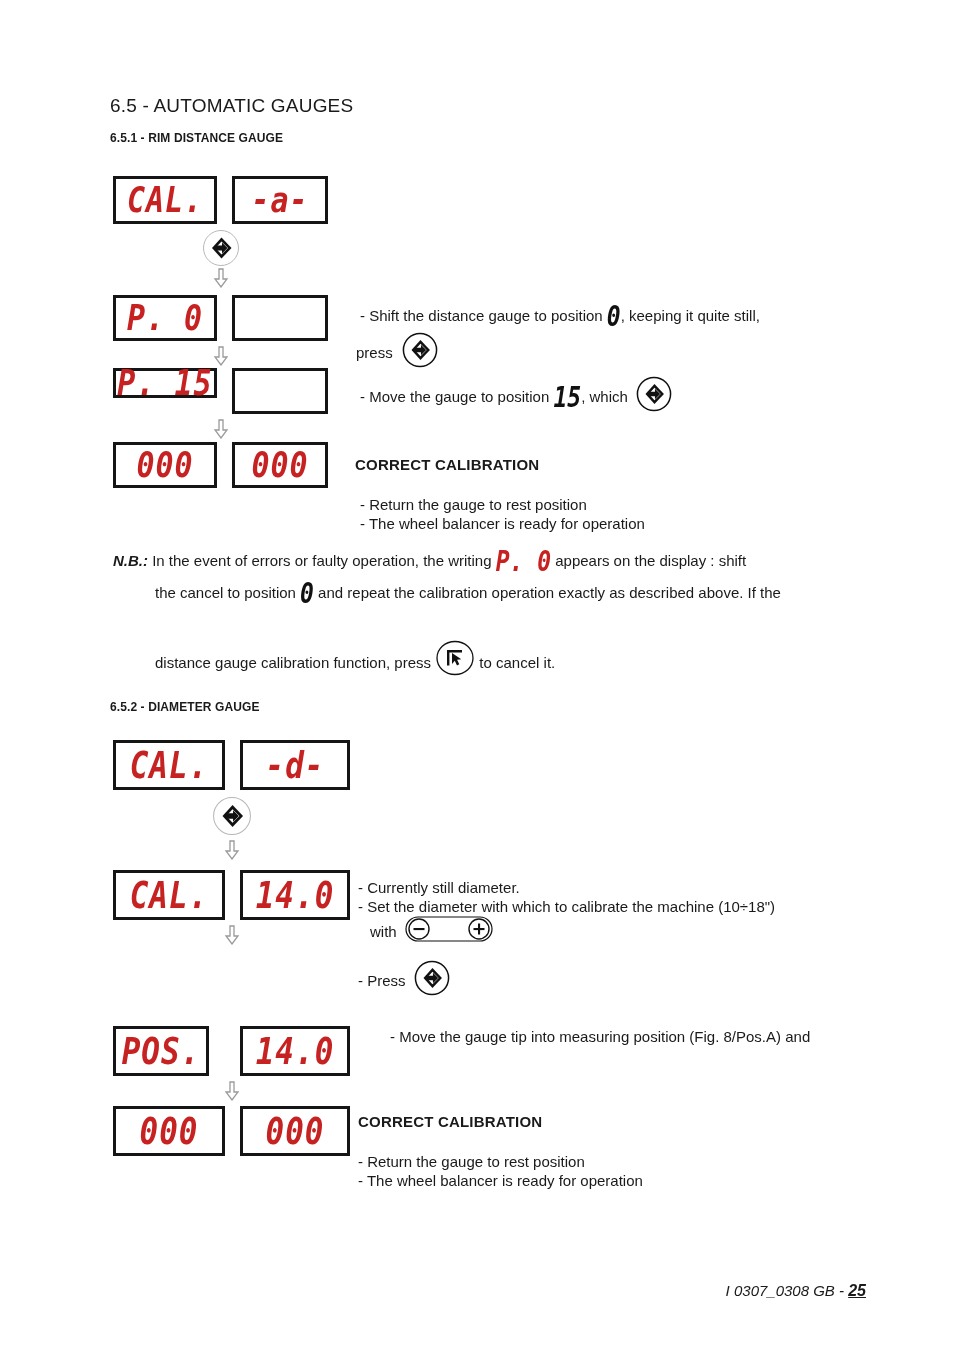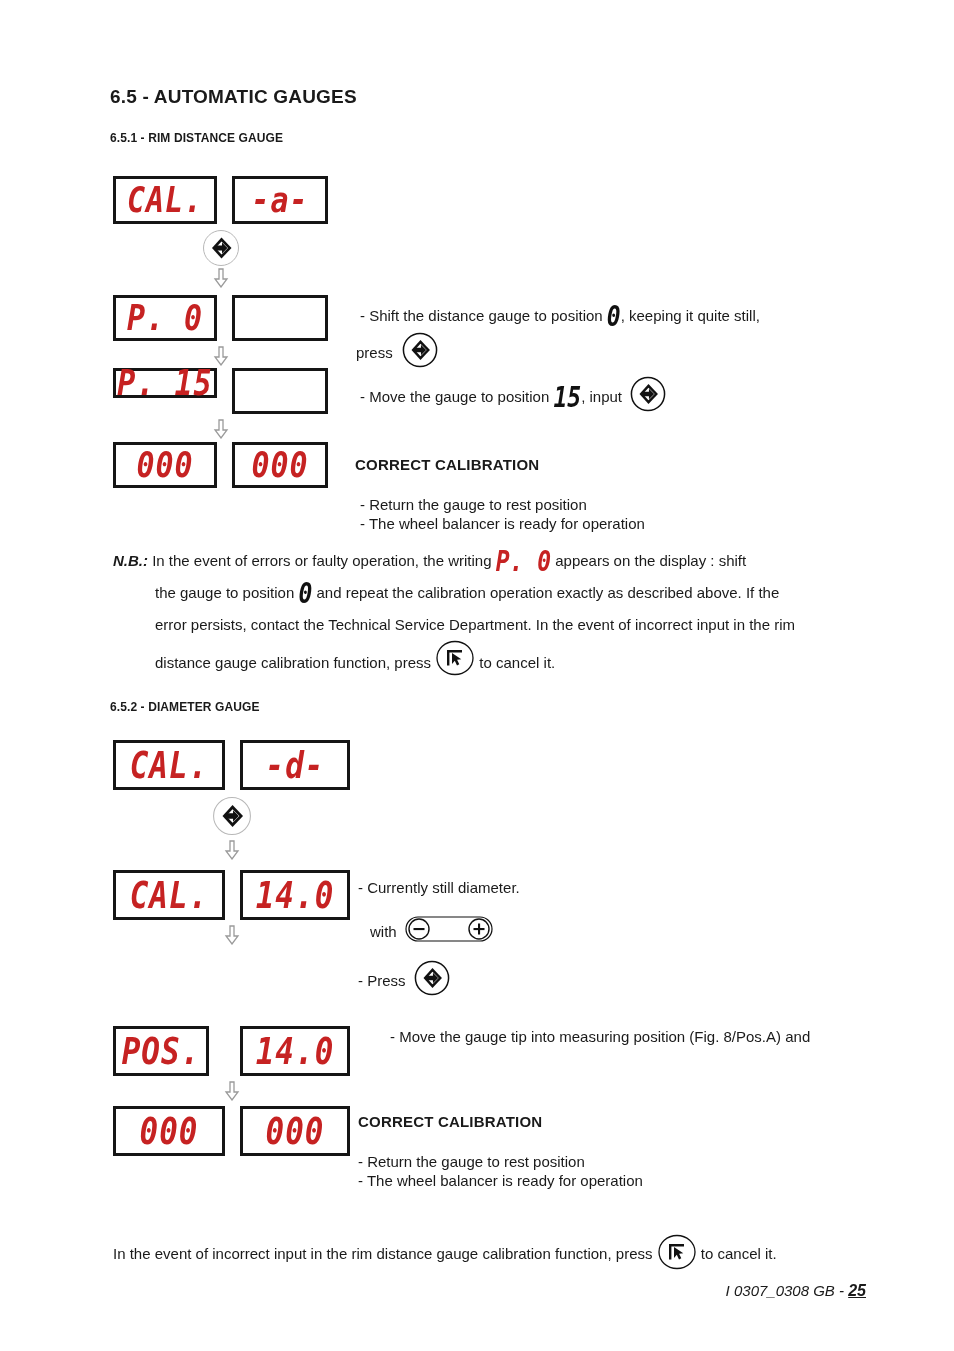--- a/index.html
+++ b/index.html
@@ -18,23 +18,23 @@
   .page {
     position: absolute;
     left: 0; top: 0;
     width: 954px;
     height: 1351px;
   }
 
   
   .h-main {
     position: absolute;
-    left: 110px; top: 86px;
+    left: 110px; top: 95px;
     font-size: 19px;
-    font-weight: bold;
+    font-weight: normal;
     letter-spacing: 0.2px;
   }
   .h-sub {
     position: absolute;
     font-size: 12px;
     font-weight: bold;
     letter-spacing: 0.1px;
   }
   #sub1 { left: 110px; top: 131px; }
   #sub2 { left: 110px; top: 700px; }
@@ -207,40 +207,40 @@
       <svg width="36" height="36" viewBox="0 0 38 38">
         <circle cx="19" cy="19" r="17.5" fill="#ffffff" stroke="#111111" stroke-width="1.6"></circle>
         <path d="M10 19 L19.5 8.5 L29.5 19 L19.5 29.5 Z" fill="#111111"></path>
         <path d="M13.5 19 L19.5 12.5 L26 19 L19.5 25.5 Z" fill="#ffffff"></path>
         <path d="M13 16.5 h7 v-3 l5.5 5.5 l-5.5 5.5 v-3 h-7 z" fill="#111111"></path>
       </svg>
     </span>
   </div>
 
   <div class="para" style="left:360px; top:378px;">
-    <span>- Move the gauge to position </span><span class="led-inline black">15</span><span>, input</span>
+    <span>- Move the gauge to position </span><span class="led-inline black">15</span><span>, which</span>
     <span class="icon-btn" style="top:-2px; margin-left:4px;">
       <svg width="36" height="36" viewBox="0 0 38 38">
         <circle cx="19" cy="19" r="17.5" fill="#ffffff" stroke="#111111" stroke-width="1.6"></circle>
         <path d="M10 19 L19.5 8.5 L29.5 19 L19.5 29.5 Z" fill="#111111"></path>
         <path d="M13.5 19 L19.5 12.5 L26 19 L19.5 25.5 Z" fill="#ffffff"></path>
         <path d="M13 16.5 h7 v-3 l5.5 5.5 l-5.5 5.5 v-3 h-7 z" fill="#111111"></path>
       </svg>
     </span>
   </div>
 
   <div class="section-title" style="left:355px; top:456px;">CORRECT CALIBRATION</div>
   <div class="para" style="left:360px; top:495px;">- Return the gauge to rest position</div>
   <div class="para" style="left:360px; top:514px;">- The wheel balancer is ready for operation</div>
 
   <div class="nb-block" style="left:113px; top:545px; width:760px;">
     <span class="nb-label">N.B.:</span>
     <span>In the event of errors or faulty operation, the writing </span><span class="led-inline red">P. 0</span><span> appears on the display :  shift</span><br>
-    <span class="nb-indent" style="width:42px;"></span><span>the gauge to position </span><span class="led-inline black">0</span><span> and repeat the calibration operation exactly as described above. If the</span><br>
-    <span class="nb-indent" style="width:42px;"></span><span>error persists, contact the Technical Service Department. In the event of incorrect input in the rim</span><br>
+    <span class="nb-indent" style="width:42px;"></span><span>the cancel to position </span><span class="led-inline black">0</span><span> and repeat the calibration operation exactly as described above. If the</span><br>
+    <span class="nb-indent" style="width:42px;"></span><br>
     <span class="nb-indent" style="width:42px;"></span><span>distance gauge calibration function, press </span><span class="icon-btn" style="top:-1px;">
       <svg width="40" height="36" viewBox="0 0 40 36">
         <ellipse cx="20" cy="18" rx="18" ry="16.5" fill="#ffffff" stroke="#111111" stroke-width="1.3"></ellipse>
         <path d="M12 10 h15 v2.4 h-12.6 v13 h-2.4 z" fill="#111111"></path>
         <path d="M17 13 l0 11 l2.8 -3.2 l2.2 4.6 l2.3 -1.1 l-2.2 -4.5 l4.2 -0.5 z" fill="#111111"></path>
       </svg>
     </span><span> to cancel it.</span>
   </div>
 
   <div class="led-box" style="left:113px; top:740px; width:112px; height:50px;">
@@ -292,20 +292,21 @@
   </span>
 
   <div class="led-box" style="left:113px; top:1106px; width:112px; height:50px;">
     <span class="led-text big">000</span>
   </div>
   <div class="led-box" style="left:240px; top:1106px; width:110px; height:50px;">
     <span class="led-text big">000</span>
   </div>
 
   <div class="para" style="left:358px; top:878px;">- Currently still diameter.</div>
+  <div class="para" style="left:358px; top:897px;">- Set the diameter with which to calibrate the machine (10÷18")</div>
 
   <div class="para" style="left:370px; top:918px;">
     <span>with</span>
     <span class="pm-pill" style="top:-2px; margin-left:4px;">
       <svg width="88" height="26" viewBox="0 0 88 26">
         <rect x="1" y="1" width="86" height="24" rx="12" ry="12" fill="#ffffff" stroke="#111111" stroke-width="1.2"></rect>
         <circle cx="14" cy="13" r="10" fill="#ffffff" stroke="#111111" stroke-width="1.4"></circle>
         <rect x="8.5" y="12" width="11" height="2.1" fill="#111111"></rect>
         <circle cx="74" cy="13" r="10" fill="#ffffff" stroke="#111111" stroke-width="1.4"></circle>
         <rect x="68.5" y="12" width="11" height="2.1" fill="#111111"></rect>
@@ -325,27 +326,18 @@
       </svg>
     </span>
   </div>
 
   <div class="para" style="left:358px; top:1027px;margin-left:32px;">- Move the gauge tip into measuring position (Fig. 8/Pos.A) and</div>
 
   <div class="section-title" style="left:358px; top:1113px;">CORRECT CALIBRATION</div>
   <div class="para" style="left:358px; top:1152px;">- Return the gauge to rest position</div>
   <div class="para" style="left:358px; top:1171px;">- The wheel balancer is ready for operation</div>
 
-  <div class="para" style="left:113px; top:1235px;">
-    <span>In the event of incorrect input in the rim distance gauge calibration function, press </span><span class="icon-btn" style="top:-1px;">
-      <svg width="40" height="36" viewBox="0 0 40 36">
-        <ellipse cx="20" cy="18" rx="18" ry="16.5" fill="#ffffff" stroke="#111111" stroke-width="1.3"></ellipse>
-        <path d="M12 10 h15 v2.4 h-12.6 v13 h-2.4 z" fill="#111111"></path>
-        <path d="M17 13 l0 11 l2.8 -3.2 l2.2 4.6 l2.3 -1.1 l-2.2 -4.5 l4.2 -0.5 z" fill="#111111"></path>
-      </svg>
-    </span><span> to cancel it.</span>
-  </div>
 
   <div class="footer">
     <span>I 0307_0308 GB - </span><b>25</b>
   </div>
 
 </div>
 
 </body></html>

